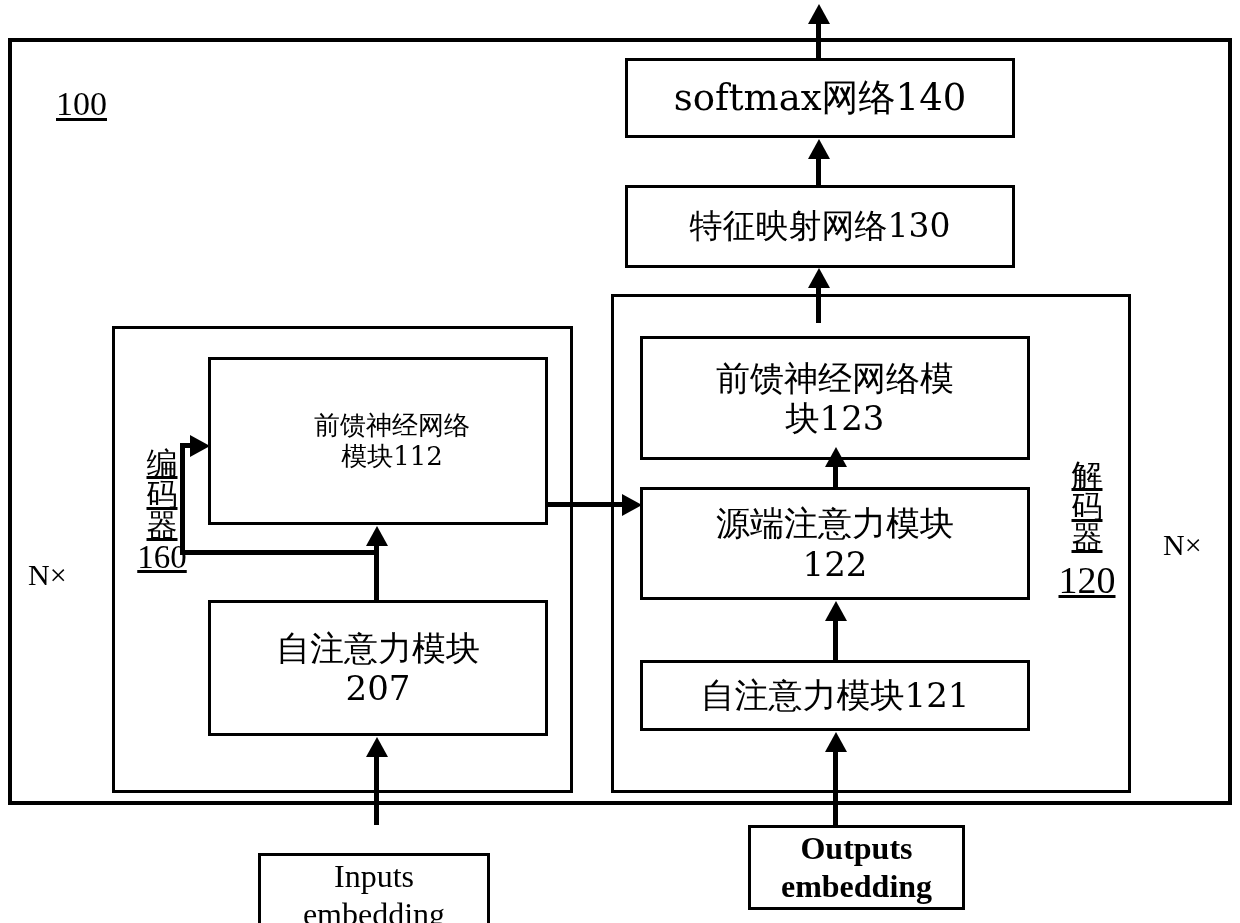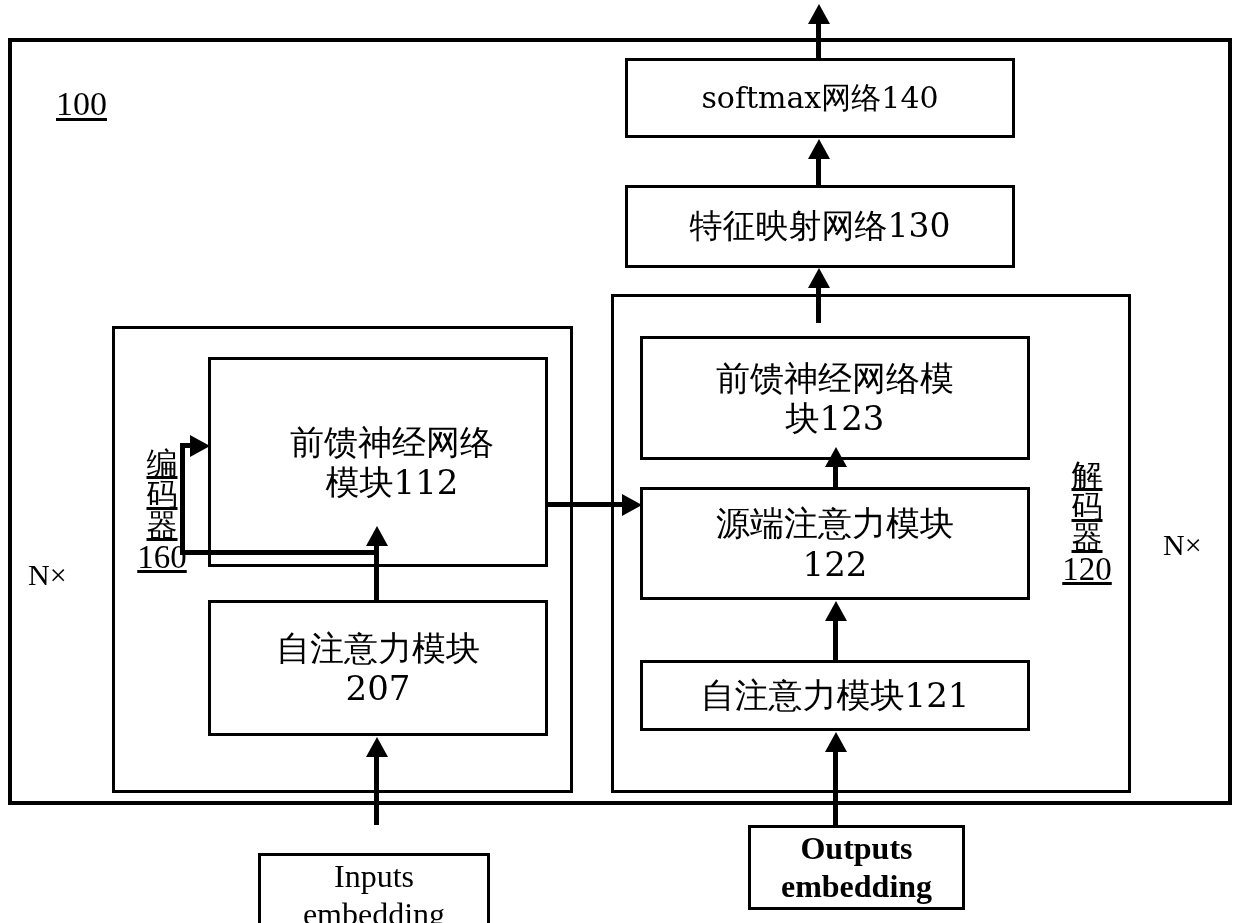--- a/index.html
+++ b/index.html
@@ -79,40 +79,40 @@
   <div class="frame outer-frame" style="left:8px; top:38px; width:1224px; height:767px;"></div>
 
   <div class="label underlined" style="left:56px; top:85px; font-size:34px;">100</div>
 
   <div class="label" style="left:28px; top:558px; font-size:30px;">N×</div>
   <div class="label" style="left:1163px; top:528px; font-size:30px;">N×</div>
 
   <div class="line" style="left:816px; top:22px; width:5px; height:36px;"></div>
   <div class="arrow-up" style="left:808px; top:4px;"></div>
 
-  <div class="box cn" style="left:625px; top:58px; width:390px; height:80px; font-size:30px;">softmax网络140</div>
+  <div class="box cn" style="left:625px; top:58px; width:390px; height:80px; font-size:37px;">softmax网络140</div>
 
   <div class="line" style="left:816px; top:158px; width:5px; height:27px;"></div>
   <div class="arrow-up" style="left:808px; top:139px;"></div>
 
   <div class="box cn" style="left:625px; top:185px; width:390px; height:83px; font-size:33px;">特征映射网络130</div>
 
   <div class="line" style="left:816px; top:288px; width:5px; height:35px;"></div>
   <div class="arrow-up" style="left:808px; top:268px;"></div>
 
   <div class="frame" style="left:112px; top:326px; width:461px; height:467px;"></div>
 
   <div class="vlabel" style="left:133px; top:448px; width:58px; font-size:31px;">
     <span class="cn">编</span>
     <span class="cn">码</span>
     <span class="cn">器</span>
     <span style="font-size:33px;">160</span>
   </div>
 
-  <div class="box cn" style="left:208px; top:357px; width:340px; height:210px; font-size:34px; white-space:pre-line;padding-left:28px;">前馈神经网络
+  <div class="box cn" style="left:208px; top:357px; width:340px; height:168px; font-size:26px; white-space:pre-line;padding-left:28px;">前馈神经网络
 模块112</div>
 
   <div class="box cn" style="left:208px; top:600px; width:340px; height:136px; font-size:34px; white-space:pre-line;">自注意力模块
 207</div>
 
   <div class="line" style="left:374px; top:545px; width:5px; height:55px;"></div>
   <div class="arrow-up" style="left:366px; top:526px;"></div>
 
   <div class="line" style="left:180px; top:550px; width:197px; height:5px;"></div>
   <div class="line" style="left:180px; top:443px; width:5px; height:112px;"></div>
@@ -121,21 +121,21 @@
 
   <div class="line" style="left:374px; top:756px; width:5px; height:69px;"></div>
   <div class="arrow-up" style="left:366px; top:737px;"></div>
 
   <div class="frame" style="left:611px; top:294px; width:520px; height:499px;"></div>
 
   <div class="vlabel" style="left:1058px; top:460px; width:58px; font-size:31px;">
     <span class="cn">解</span>
     <span class="cn">码</span>
     <span class="cn">器</span>
-    <span style="font-size:33px;">120</span>
+    <span style="font-size:38px;margin-top:8px;">120</span>
   </div>
 
   <div class="box cn" style="left:640px; top:336px; width:390px; height:124px; font-size:34px; white-space:pre-line;">前馈神经网络模
 块123</div>
 
   <div class="box cn" style="left:640px; top:487px; width:390px; height:113px; font-size:34px; white-space:pre-line;">源端注意力模块
 122</div>
 
   <div class="box cn" style="left:640px; top:660px; width:390px; height:71px; font-size:34px; white-space:pre-line;">自注意力模块121</div>
 

